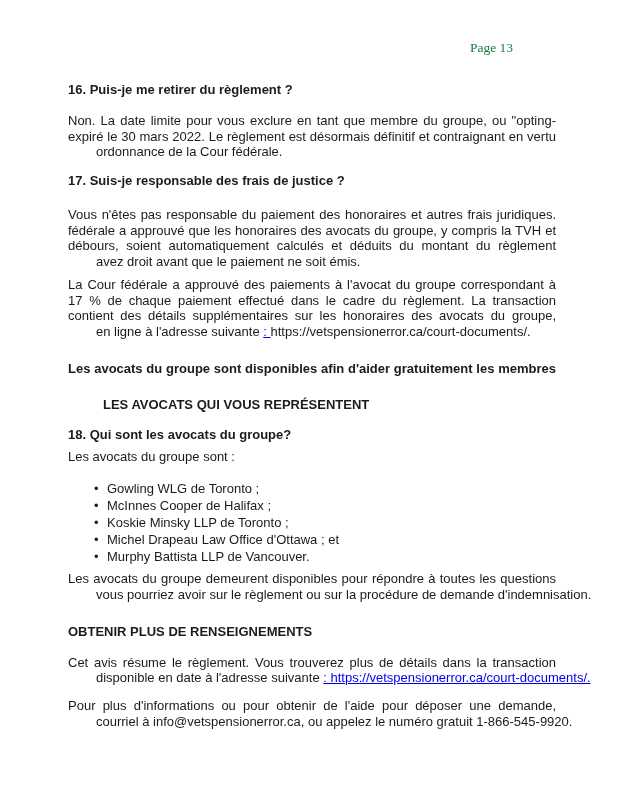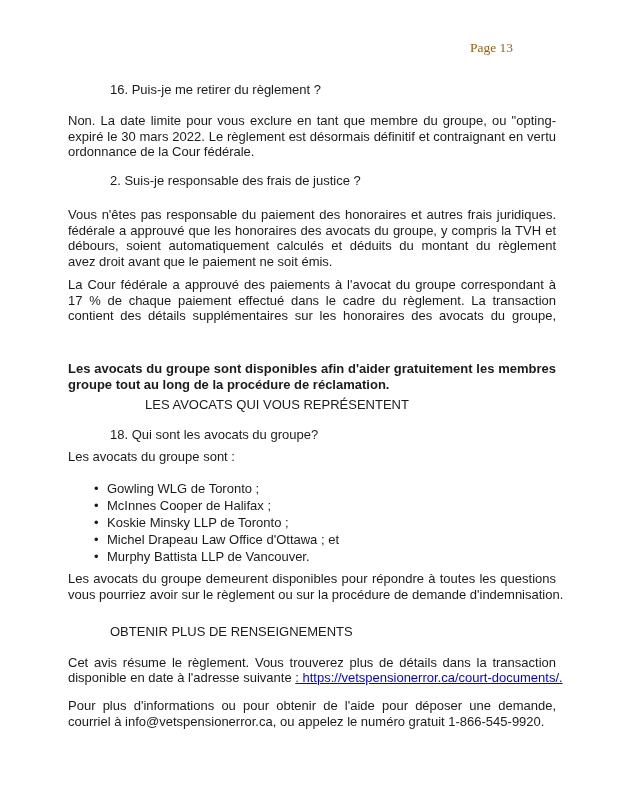--- a/index.html
+++ b/index.html
@@ -13,35 +13,36 @@
     color: #1b1b1b;
     overflow: hidden;
   }
   .block { position: absolute; left: 68px; width: 488px; }
   .pagenum {
     position: absolute;
     left: 470px;
     top: 40px;
     font-family: "Liberation Serif", "DejaVu Serif", serif;
     font-size: 13.5px;
-    color: #a16207;
+    color: #15803d;
   }
-  .heading { font-weight: normal; line-height: 15.5px; white-space: nowrap; margin-left: 42px; }
+  .heading { font-weight: bold; line-height: 15.5px; white-space: nowrap; }
   .jl {
     text-align: justify;
     text-align-last: justify;
     line-height: 15.5px;
     height: 15.5px;
     overflow: hidden;
   }
   .jl-last {
     text-align: left;
     text-align-last: left;
     line-height: 15.5px;
     white-space: nowrap;
+    margin-left: 28px;
   }
   .bold { font-weight: bold; }
   .link {
     color: #0000EE;
     text-decoration: underline;
     cursor: pointer;
   }
   .list-item {
     position: relative;
     line-height: 17px;
@@ -62,38 +63,38 @@
   <div class="pagenum">Page 13</div>
 
   <div class="block heading" style="top:82px;">16. Puis-je me retirer du règlement ?</div>
 
   <div class="block" style="top:113px;">
     <div class="jl">Non. La date limite pour vous exclure en tant que membre du groupe, ou "opting-out", a</div>
     <div class="jl">expiré le 30 mars 2022. Le règlement est désormais définitif et contraignant en vertu d'une</div>
     <div class="jl-last">ordonnance de la Cour fédérale.</div>
   </div>
 
-  <div class="block heading" style="top:173.3px;">2. Suis-je responsable des frais de justice ?</div>
+  <div class="block heading" style="top:173.3px;">17. Suis-je responsable des frais de justice ?</div>
 
   <div class="block" style="top:207.3px;">
     <div class="jl">Vous n'êtes pas responsable du paiement des honoraires et autres frais juridiques. La Cour</div>
     <div class="jl">fédérale a approuvé que les honoraires des avocats du groupe, y compris la TVH et les</div>
     <div class="jl">débours, soient automatiquement calculés et déduits du montant du règlement auquel vous</div>
     <div class="jl-last">avez droit avant que le paiement ne soit émis.</div>
   </div>
 
   <div class="block" style="top:277.3px;">
     <div class="jl">La Cour fédérale a approuvé des paiements à l'avocat du groupe correspondant à environ</div>
     <div class="jl">17 % de chaque paiement effectué dans le cadre du règlement. La transaction définitive</div>
     <div class="jl">contient des détails supplémentaires sur les honoraires des avocats du groupe, disponibles</div>
+    <div class="jl-last"><span>en ligne à l'adresse suivante </span><span class="link">:&nbsp;</span><span>https://vetspensionerror.ca/court-documents/.</span></div>
   </div>
 
   <div class="block bold" style="top:361.3px;">
     <div class="jl">Les avocats du groupe sont disponibles afin d'aider gratuitement les membres du</div>
-    <div class="jl-last">groupe tout au long de la procédure de réclamation.</div>
   </div>
 
   <div class="block heading" style="top:397px;padding-left:35px;">LES AVOCATS QUI VOUS REPRÉSENTENT</div>
 
   <div class="block heading" style="top:427px;">18. Qui sont les avocats du groupe?</div>
 
   <div class="block" style="top:449px; line-height:15.5px;">Les avocats du groupe sont :</div>
 
   <div class="block" style="top:480.3px;">
     <div class="list-item"><span class="bullet">•</span><span>Gowling WLG de Toronto ;</span></div>

